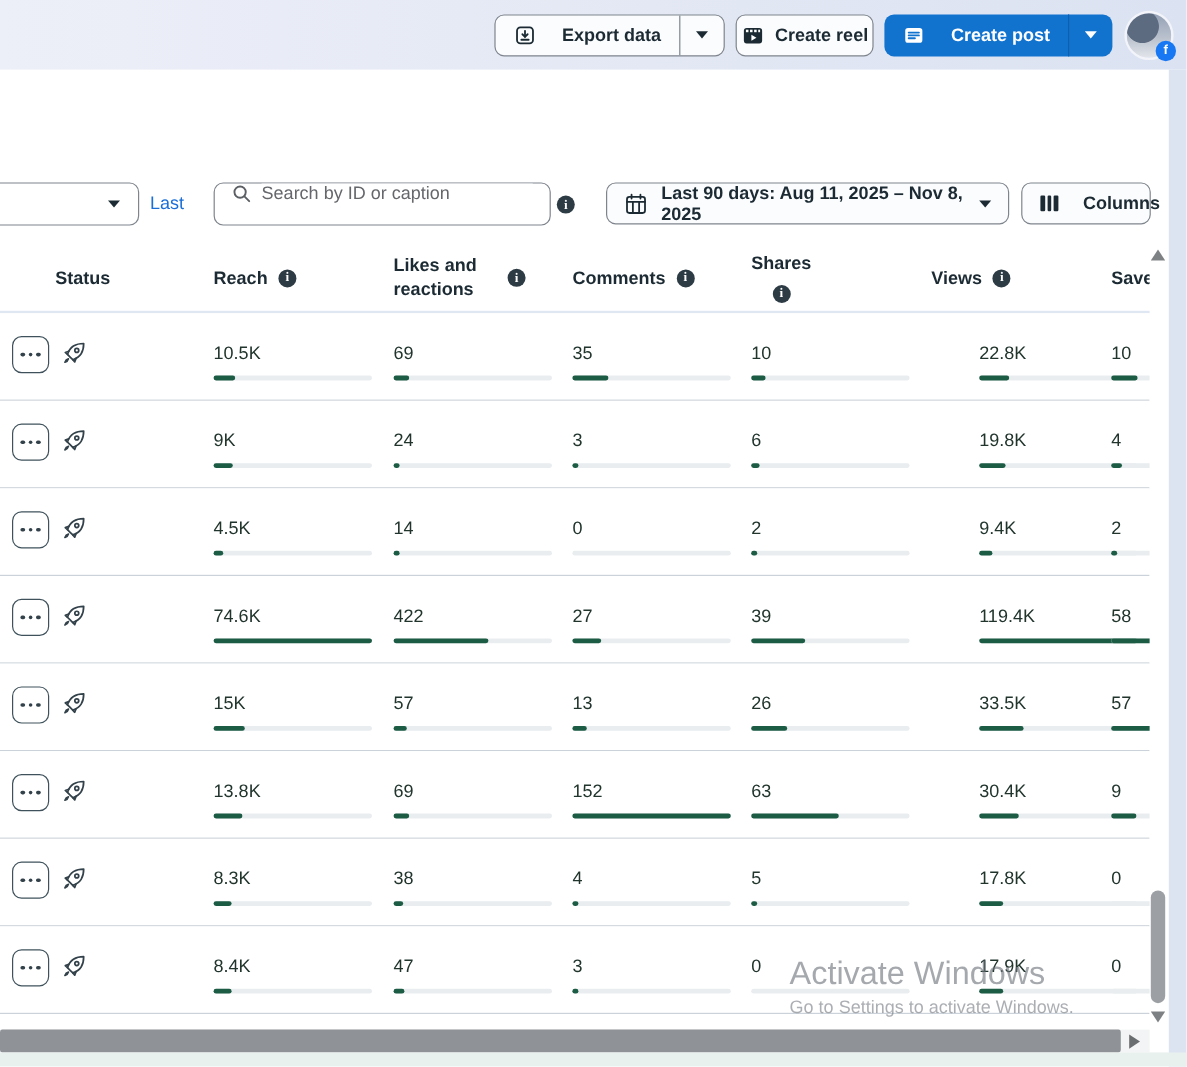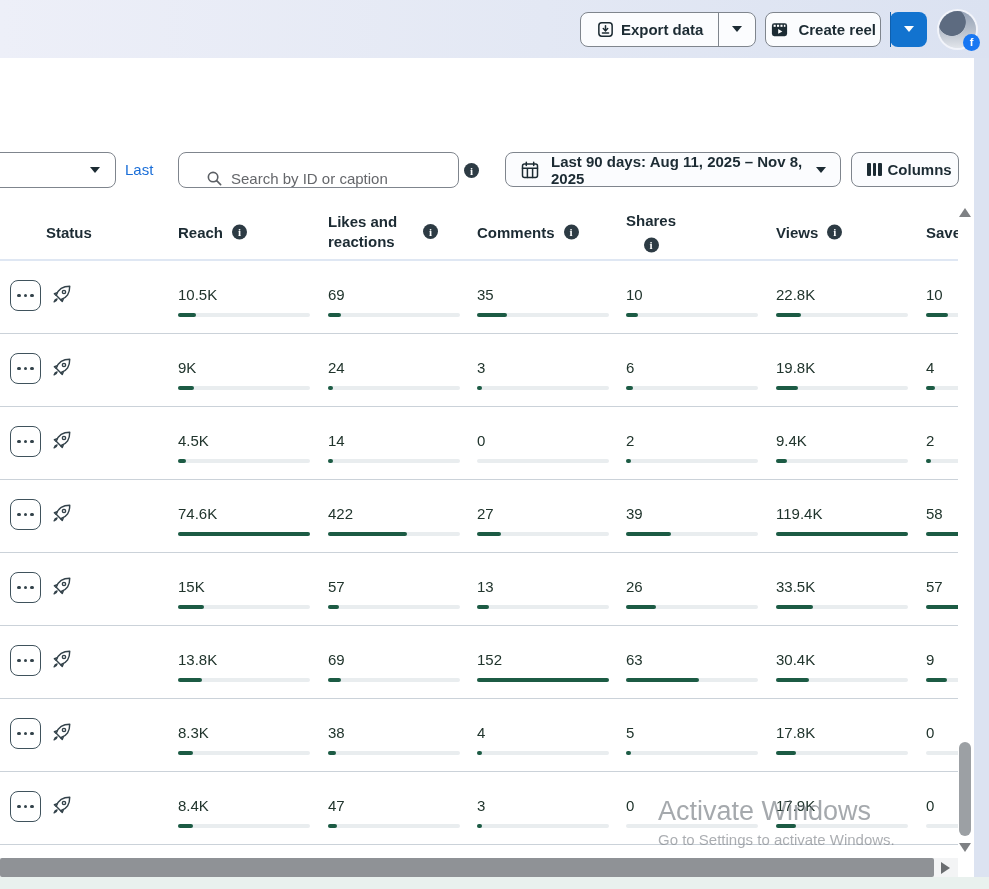--- a/index.html
+++ b/index.html
@@ -6,21 +6,21 @@
   body { background:#fff; }
   .screen { position:relative; width:989px; height:889px; background:#fff; overflow:hidden;
             font-family:"Liberation Sans", sans-serif; color:#1c2b33; }
 
   
   .topbar { position:absolute; left:0; top:0; width:989px; height:58px;
             background:linear-gradient(90deg,#edeff8 0%, #e3e8f4 55%, #dbe2f1 100%);
             display:flex; align-items:center; justify-content:flex-end; gap:9px; padding-right:13px; }
   .btn { height:35px; background:#fbfcfe; border:1px solid #7f858d; border-radius:8px;
          display:flex; align-items:stretch; font-size:15px; font-weight:600; color:#1c2b33; cursor:pointer; }
-  .seg-main { display:flex; align-items:center; gap:6px; padding:0 15px; }
+  .seg-main { display:flex; align-items:center; gap:21px; padding:0 15px; }
   .seg-caret { width:37px; display:flex; align-items:center; justify-content:center; border-left:1px solid #7f858d; }
   .btn-plain { padding:0 4px; display:flex; align-items:center; gap:9px; }
   .btn-blue { background:#1273cf; border:none; color:#fff; }
   .btn-blue .seg-caret { border-left:1px solid #0e5fae; }
   .car { width:0; height:0; border-left:5px solid transparent; border-right:5px solid transparent;
          border-top:6px solid #1c2b33; }
   .car-w { border-top-color:#fff; }
   .avatar { position:relative; width:37px; height:37px; border-radius:50%; margin-left:3px;
             background:radial-gradient(circle at 35% 30%, #5d6b80 0 38%, transparent 40%),
                        linear-gradient(180deg,#93a0b4 0%, #b9c1cd 55%, #e2e5ea 100%);
@@ -29,22 +29,22 @@
               background:#1877f2; color:#fff; font-size:11px; font-weight:700;
               display:flex; align-items:center; justify-content:center; }
 
   
   .filters { position:absolute; left:0; top:152px; width:989px; height:36px; font-size:15px; }
   .cut-dd { position:absolute; left:-64px; top:0; width:180px; height:36px; background:#fff;
             border:1px solid #7f858d; border-radius:8px; display:flex; align-items:center;
             justify-content:flex-end; padding-right:15px; }
   .clear-link { position:absolute; left:125px; top:9px; color:#1a6ed8; cursor:pointer; }
   .searchbox { position:absolute; left:178px; top:0; width:281px; height:36px; background:#fff;
-               border:1px solid #7f858d; border-radius:8px; display:flex; align-items:flex-end;
-               gap:8px; padding:0 27px; }
+               border:1px solid #7f858d; border-radius:8px; display:flex; align-items:flex-start;
+               gap:8px; padding:0 14px; }
   .searchbox input { border:none; outline:none; flex:1; font-size:15px; font-family:inherit; color:#1c2b33; }
   .searchbox input::placeholder { color:#65676b; }
   .info-icon { width:15px; height:15px; border-radius:50%; background:#2d3b44; color:#fff;
                font-size:11px; font-weight:700; display:inline-flex; align-items:center;
                justify-content:center; flex:0 0 auto; font-family:"Liberation Serif", serif; }
   .info-free { position:absolute; left:464px; top:11px; }
   .datebtn { position:absolute; left:505px; top:0; width:336px; justify-content:flex-start; }
   .datebtn .seg-main { gap:11px; padding:0 14px; }
   .colsbtn { position:absolute; left:851px; top:0; width:108px; }
   .cols-icon { display:inline-flex; gap:2px; }
@@ -66,21 +66,21 @@
   .more-btn { position:absolute; left:10px; top:19px; width:31px; height:31px; background:#fff;
               border:1px solid #3f525c; border-radius:8px; display:flex; align-items:center;
               justify-content:center; gap:3px; cursor:pointer; }
   .more-btn i { width:3.5px; height:3.5px; border-radius:50%; background:#33424a; }
   .rocket { position:absolute; left:50px; top:22px; cursor:pointer; }
   .metric-cell { position:absolute; top:25px; width:132px; }
   .mv { font-size:15px; line-height:17px; color:#21352d; margin-bottom:10px; }
   .bar { width:132px; height:4px; background:#e9edef; border-radius:2px; }
   .fill { height:4px; background:#1c5b44; border-radius:2px; }
   .c0 { left:178px; } .c1 { left:328px; } .c2 { left:477px; }
-  .c3 { left:626px; } .c4 { left:776px; } .c5 { left:926px; }
+  .c3 { left:626px; } .c4 { left:816px; } .c5 { left:926px; }
 
   
   .right-strip { position:absolute; left:974px; top:58px; width:15px; height:831px; background:#dce3f1; }
   .tri-up { width:0; height:0; border-left:6px solid transparent; border-right:6px solid transparent;
             border-bottom:9px solid #7e8184; }
   .tri-down { width:0; height:0; border-left:6px solid transparent; border-right:6px solid transparent;
               border-top:9px solid #7e8184; }
   .tri-right { width:0; height:0; border-top:6px solid transparent; border-bottom:6px solid transparent;
                border-left:9px solid #6a6d70; }
   .vsb-up { position:absolute; left:959px; top:208px; cursor:pointer; }
@@ -130,20 +130,29 @@
           <rect x="7.4" y="5" width="2.2" height="2.2" fill="#fff"></rect>
           <rect x="11" y="5" width="2.2" height="2.2" fill="#fff"></rect>
           <rect x="14.6" y="5" width="1.6" height="2.2" fill="#fff"></rect>
           <path d="M8.6 9.4 13 12 8.6 14.6 Z" fill="#fff"></path>
         </svg>
       </span>
       <span>Create reel</span>
     </div>
 
     <div class="btn btn-blue">
+      <div class="seg-main">
+        <span>
+          <svg width="19" height="19" viewBox="0 0 20 20">
+            <rect x="2.5" y="3.5" width="15" height="13" rx="2.5" fill="#fff"></rect>
+            <path d="M5.5 7.5h9M5.5 10h9M5.5 12.5h5.5" stroke="#1273cf" stroke-width="1.6" stroke-linecap="round"></path>
+          </svg>
+        </span>
+        <span>Create post</span>
+      </div>
       <div class="seg-caret">
         <span class="car car-w"></span>
       </div>
     </div>
 
     <div class="avatar">
       <span class="fb-badge">f</span>
     </div>
   </div>
 

